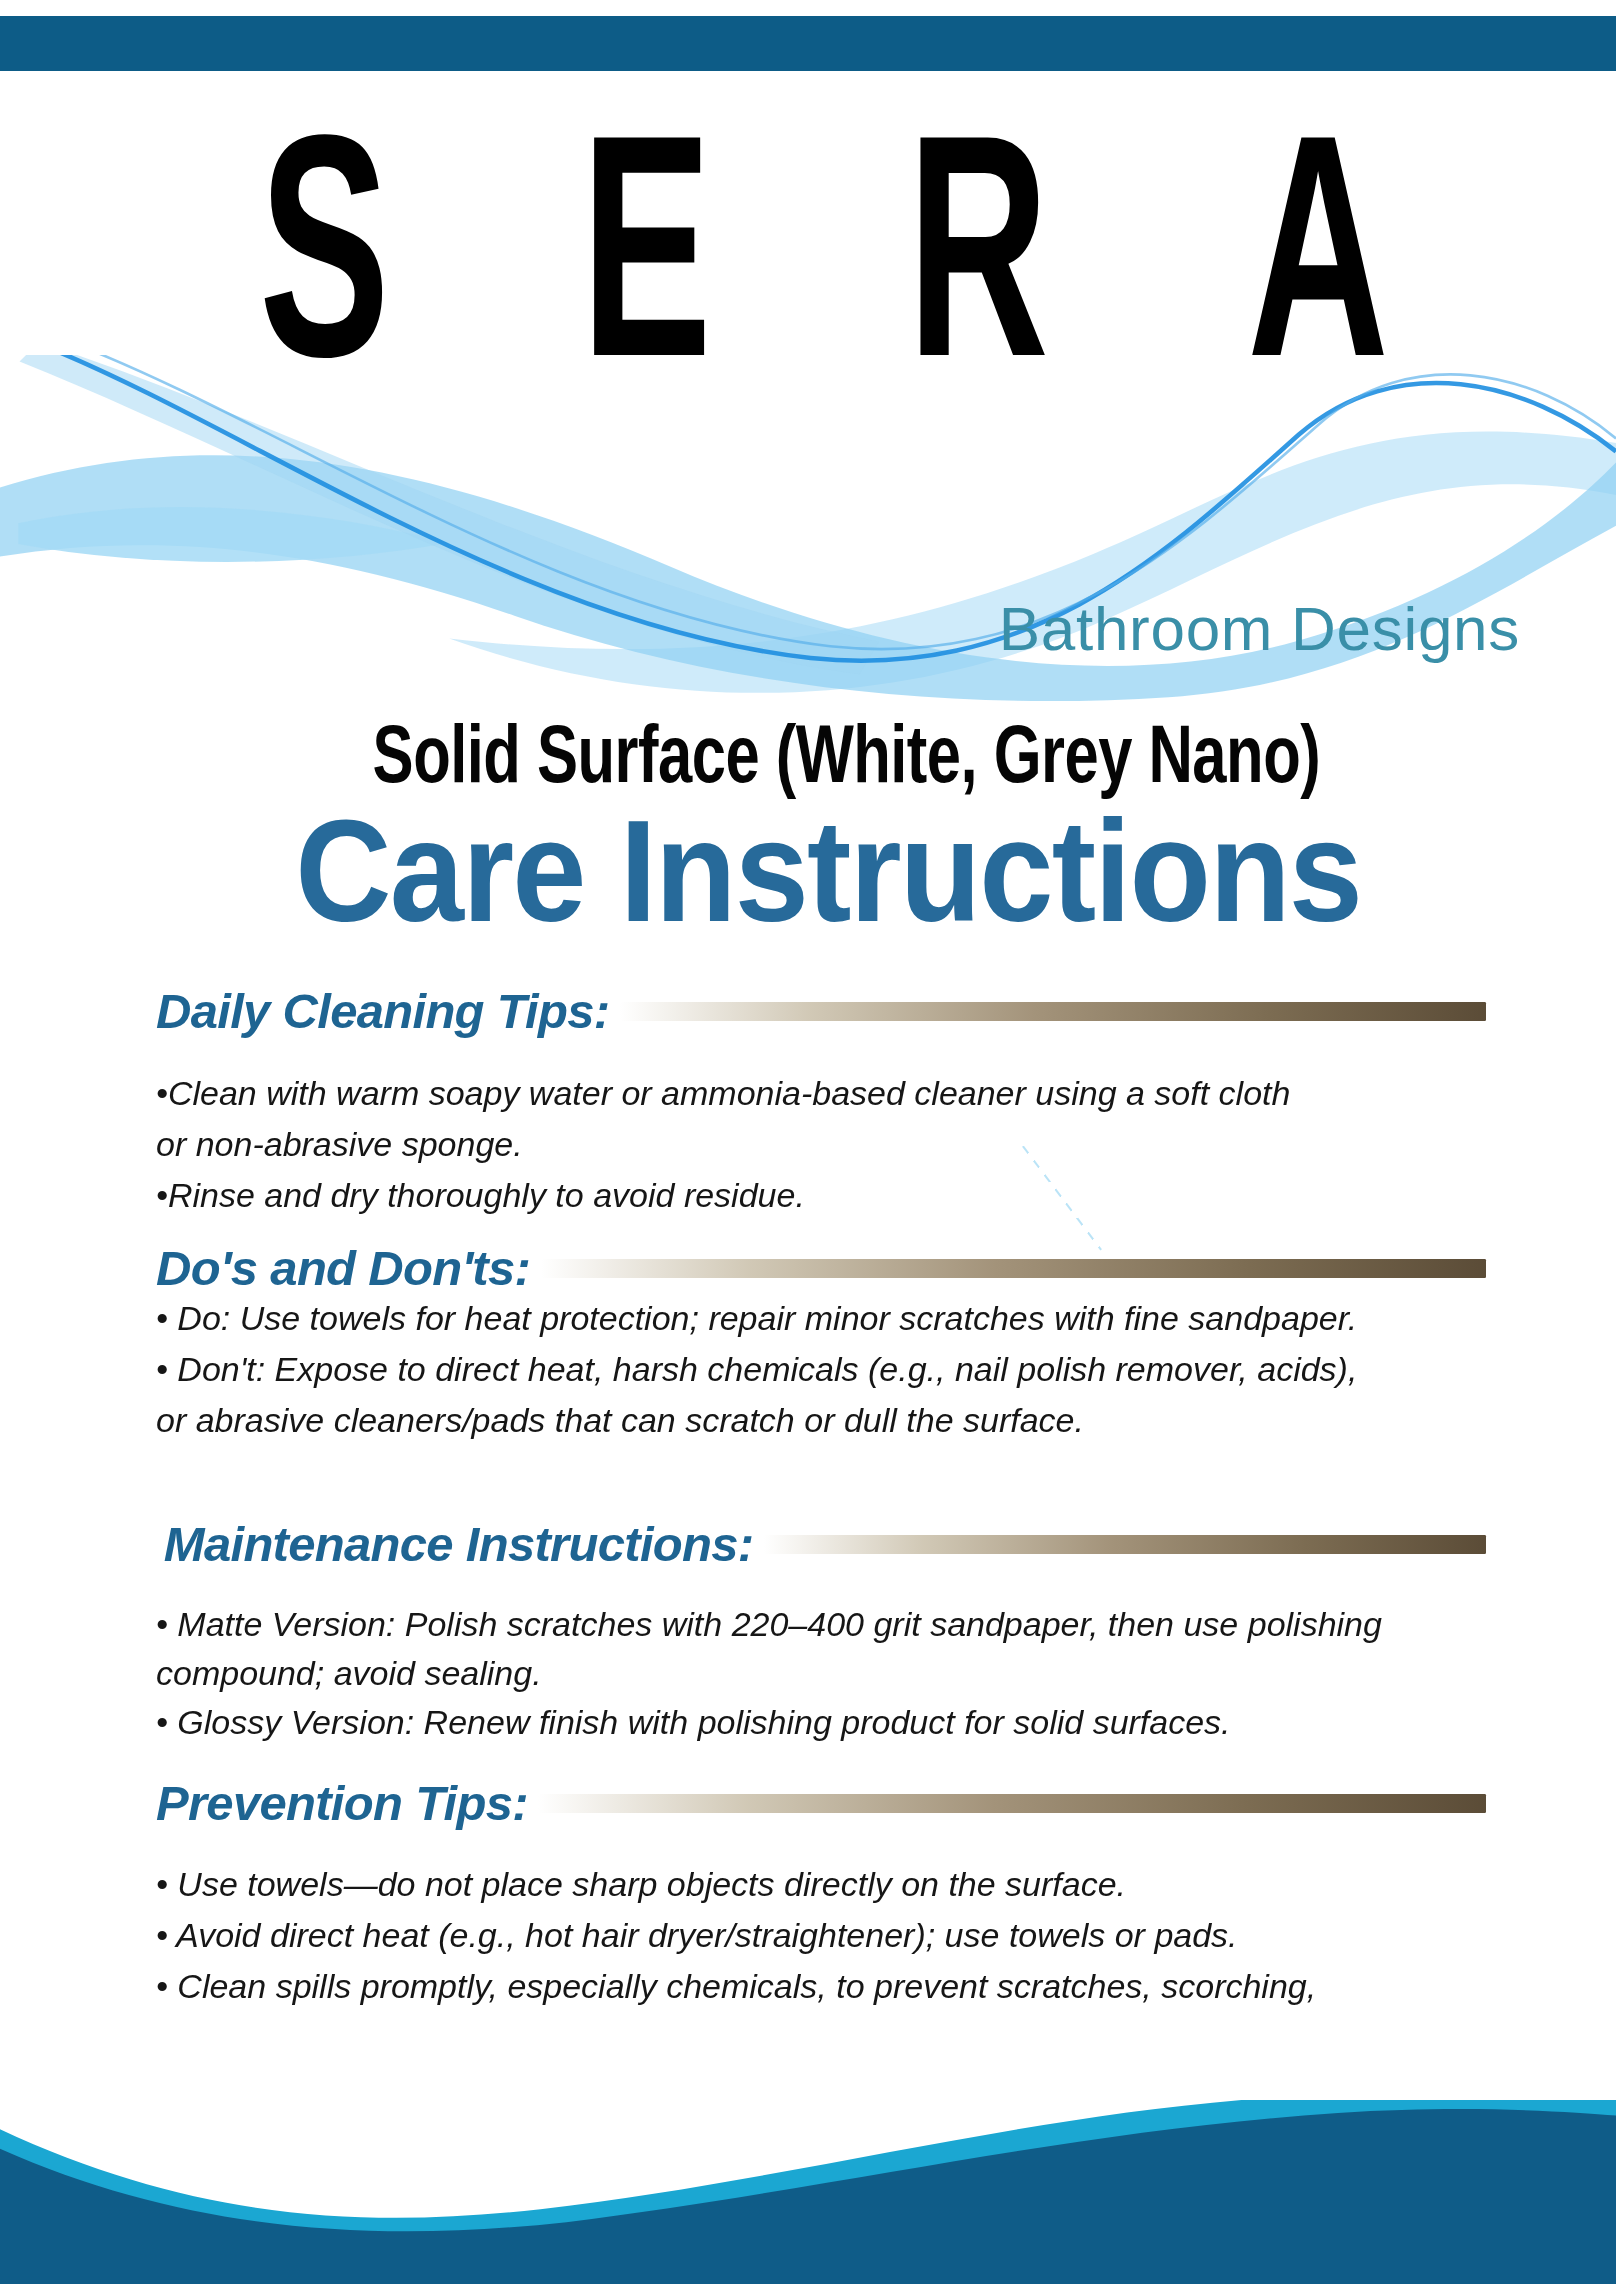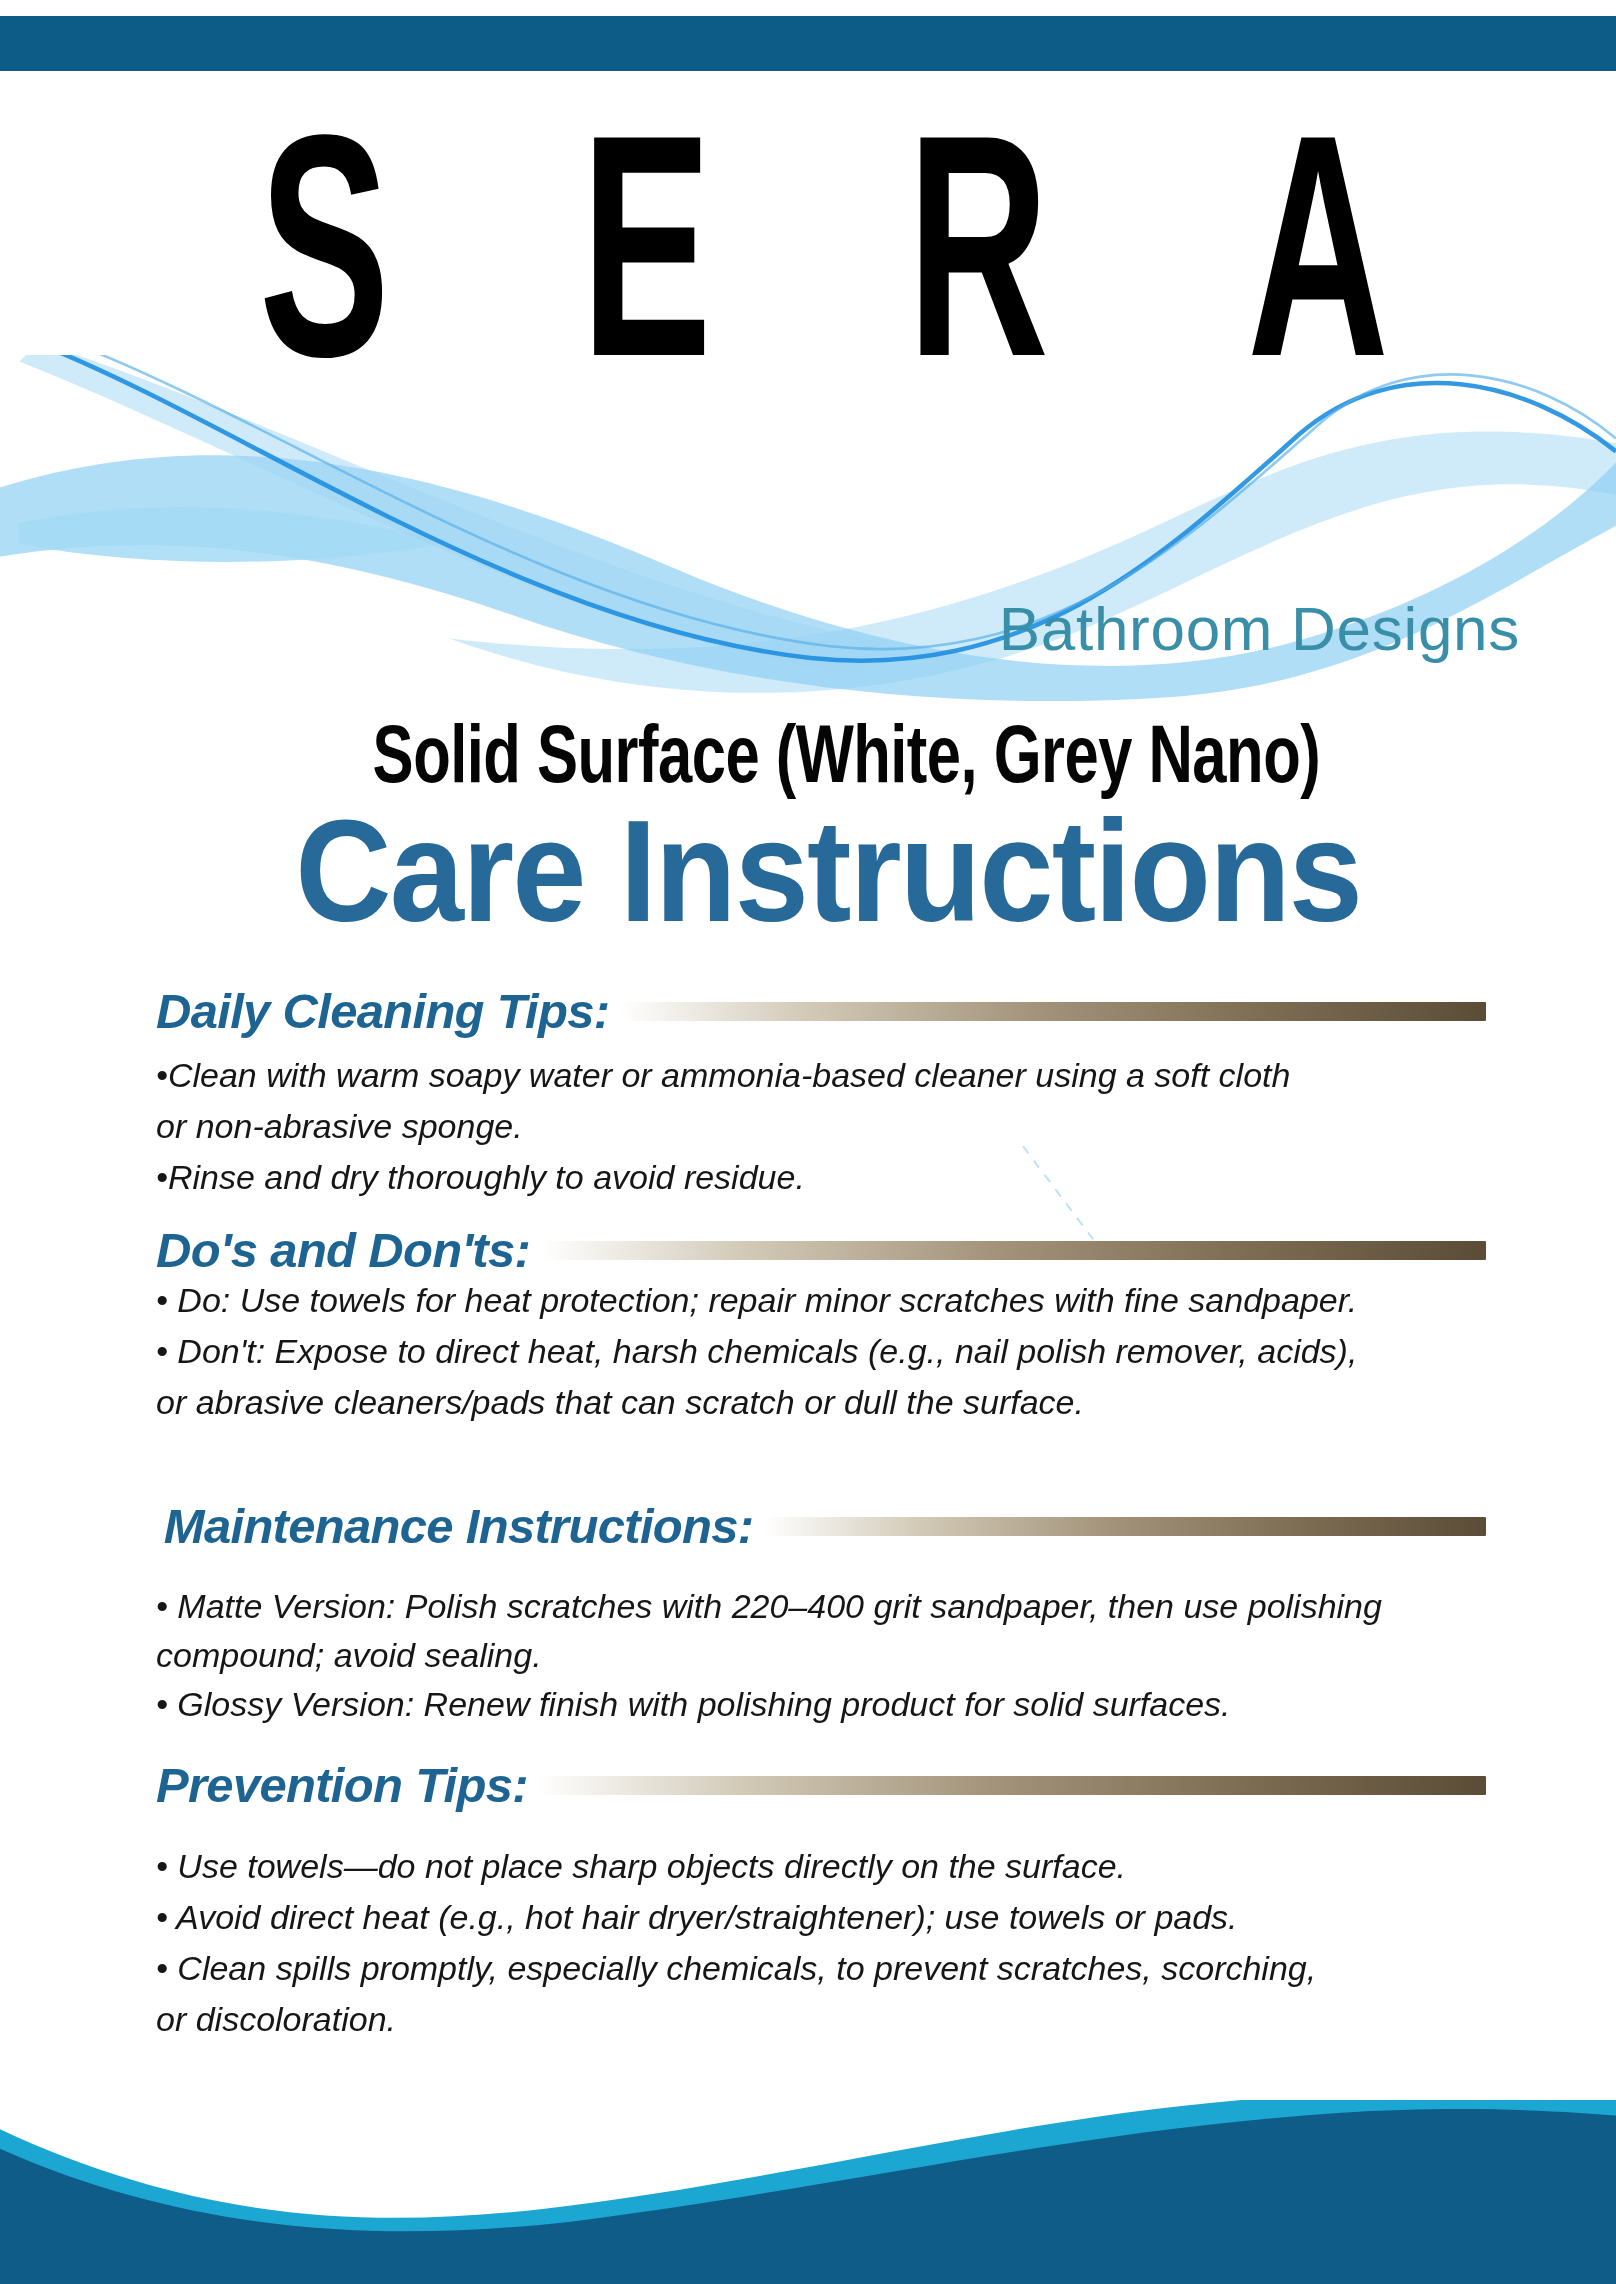--- a/index.html
+++ b/index.html
@@ -74,21 +74,21 @@
     background:linear-gradient(to right,
       rgba(255,255,255,0) 0%,
       rgba(201,191,169,.85) 22%,
       #a3937a 48%,
       #7c6c52 75%,
       #5b4c37 100%);
   }
   .body{margin:0;font-size:34px;color:#161616;font-weight:400;}
   .body .line{display:block;}
   .h1{margin-top:17px;}
-  .p1{margin-top:14px;line-height:51px;}
+  .p1{margin-top:32px;line-height:51px;}
   .h2{margin-top:23px;}
   .p2{margin-top:0;line-height:51px;}
   .h3{margin-top:74px;padding-left:7.8px;}
   .p3{margin-top:31px;line-height:49px;}
   .h4{margin-top:32px;}
   .p4{margin-top:31px;line-height:51px;}
   
   .footer{position:absolute;bottom:0;left:0;width:1616px;height:184px;}
 </style>
 </head>
@@ -159,21 +159,20 @@
     </p>
 
     <div class="sec-h h4">
       <span>Prevention Tips:</span>
       <span class="rule"></span>
     </div>
     <p class="body p4">
       <span class="line">• Use towels—do not place sharp objects directly on the surface.</span>
       <span class="line">• Avoid direct heat (e.g., hot hair dryer/straightener); use towels or pads.</span>
       <span class="line">• Clean spills promptly, especially chemicals, to prevent scratches, scorching,</span>
-      <span class="line">or discoloration.</span>
     </p>
 
   </div>
 
   <svg class="footer" viewBox="0 0 2482 283" preserveAspectRatio="none" aria-hidden="true">
     <path d="M0,45 C300,185 560,198 830,168 C1230,122 1580,18 1990,-6 C2210,-18 2390,-10 2482,-2 L2482,283 L0,283 Z" fill="#1ba7d2"></path>
     <path d="M0,75 C300,208 590,218 870,188 C1290,135 1640,48 2055,20 C2255,7 2405,18 2482,24 L2482,283 L0,283 Z" fill="#0f5c88"></path>
   </svg>
 
 </div>

